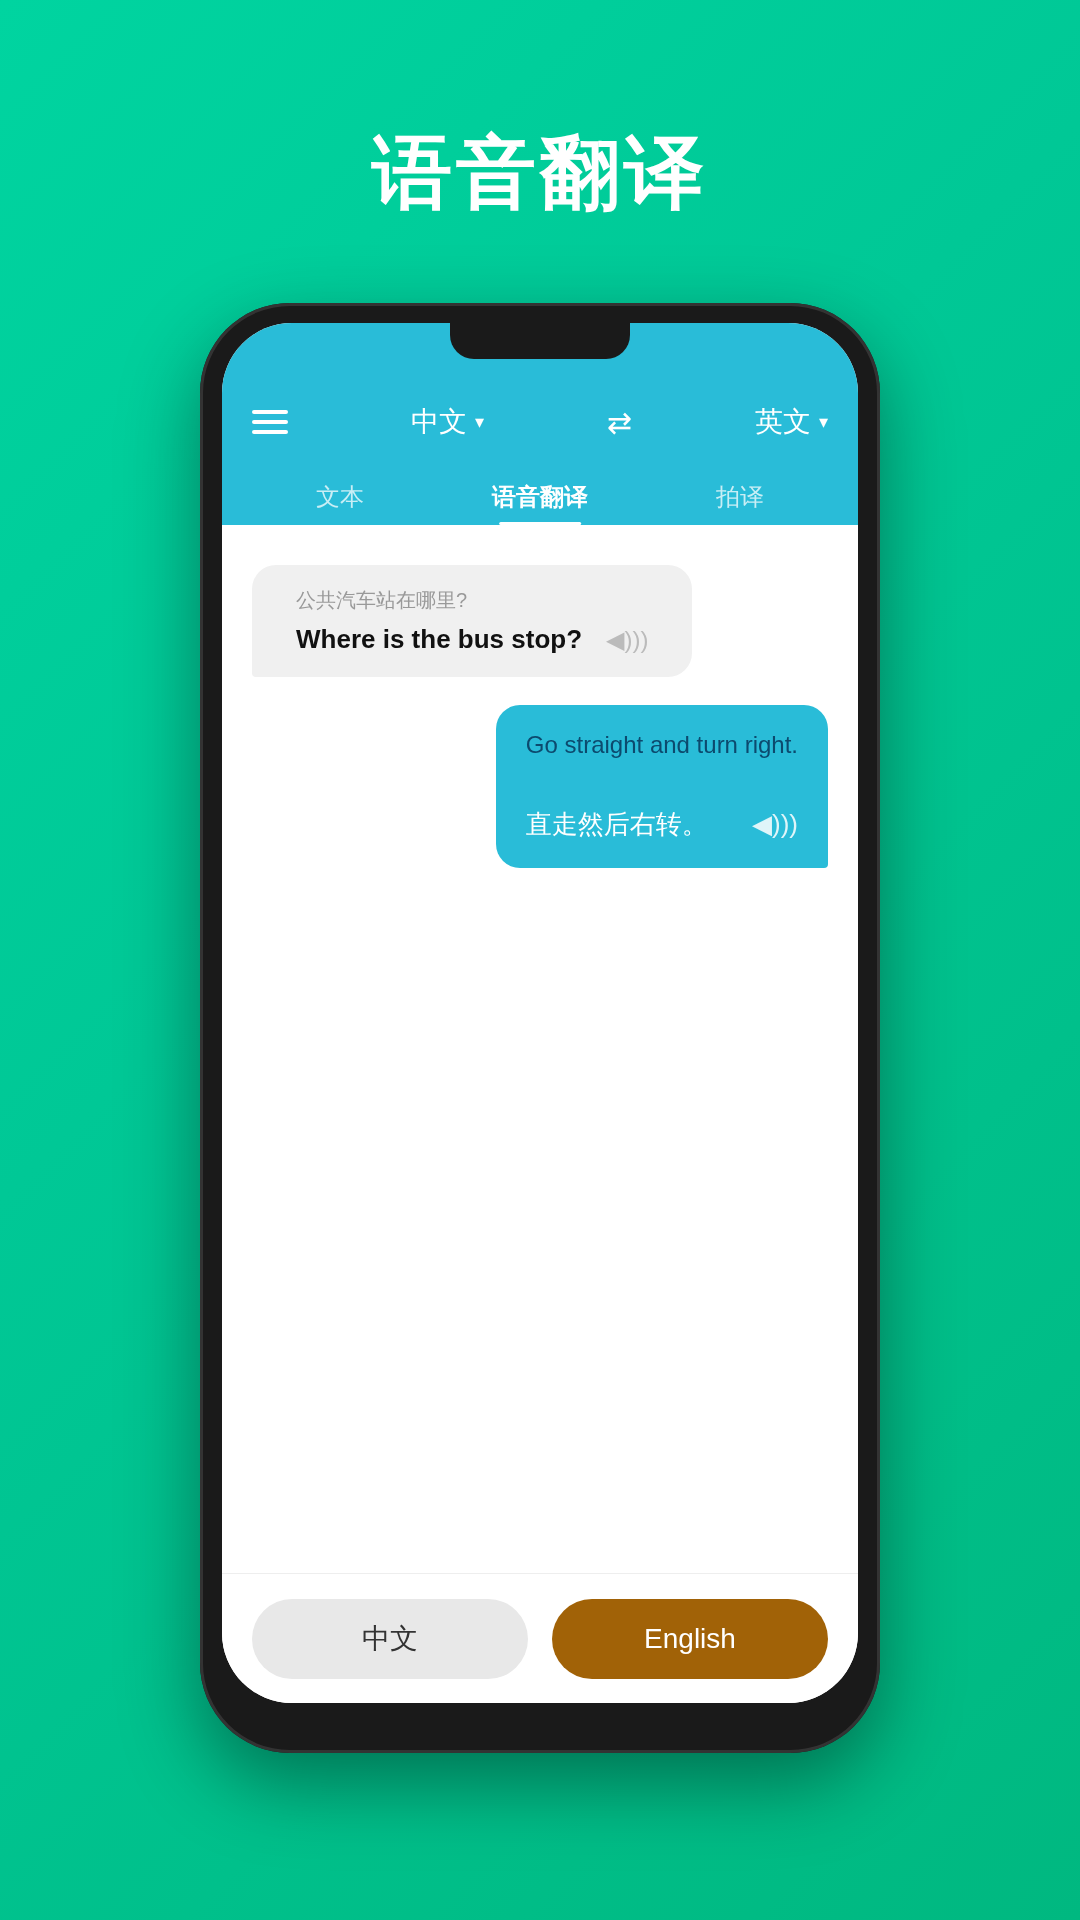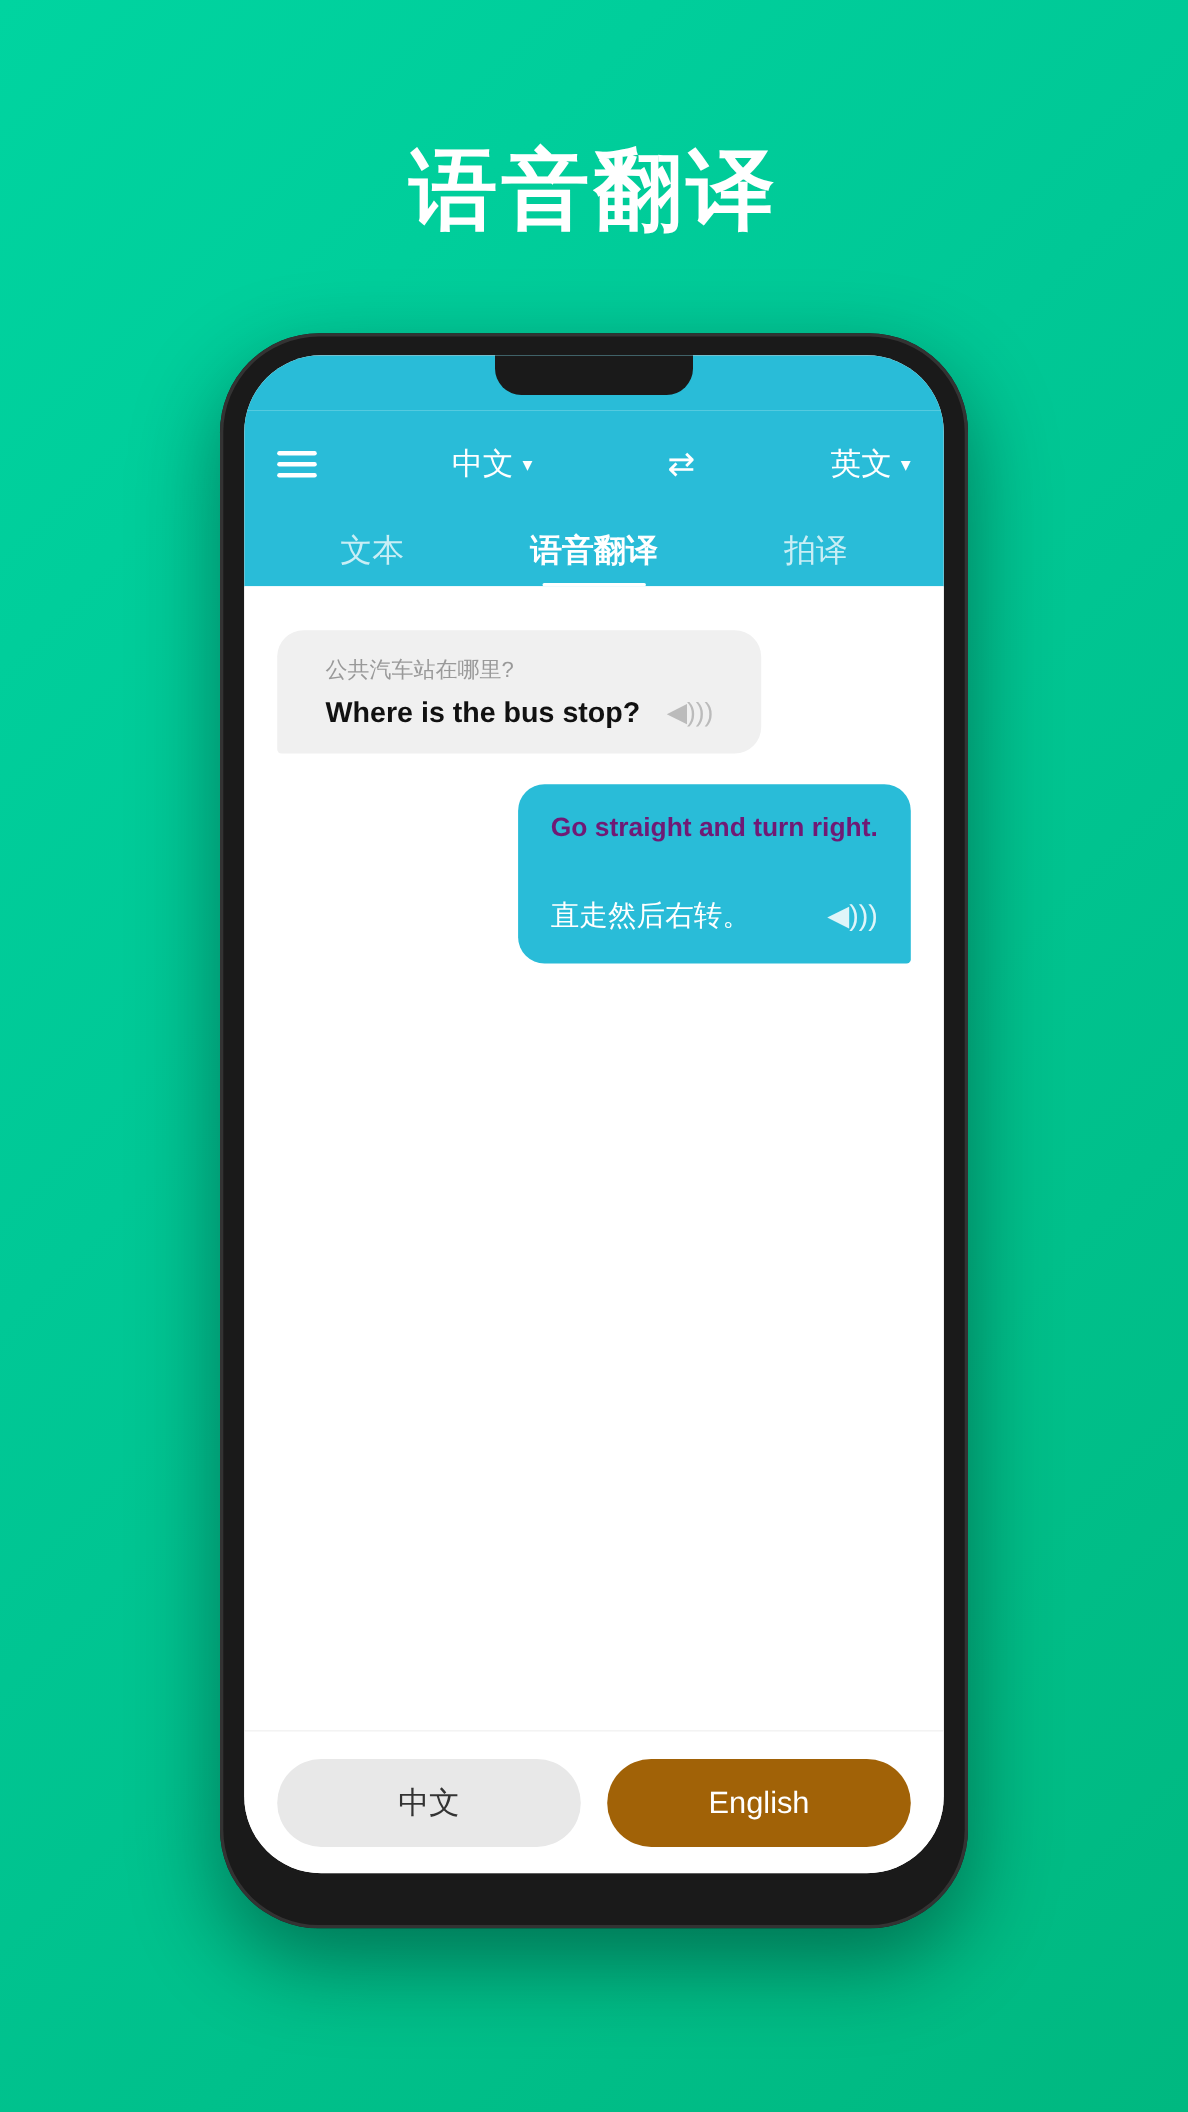--- a/index.html
+++ b/index.html
@@ -134,21 +134,21 @@
 
     
     .tabs {
       display: flex;
       justify-content: space-around;
       margin-top: 16px;
     }
 
     .tab {
       color: rgba(255,255,255,0.75);
-      font-size: 29px;
+      font-size: 24px;
       padding: 12px 20px;
       cursor: pointer;
       position: relative;
     }
 
     .tab.active {
       color: #fff;
       font-weight: 600;
     }
 
@@ -210,24 +210,23 @@
     
     .bubble-right {
       background: #29bcd8;
       border-radius: 24px 24px 4px 24px;
       padding: 26px 30px;
       max-width: 78%;
       align-self: flex-end;
     }
 
     .bubble-right-line1 {
-      color: #701a75;
+      color: #0c4a6e;
       font-size: 24px;
       margin-bottom: 10px;
-      font-weight: bold;
     }
 
     .bubble-right-bottom {
       display: flex;
       align-items: center;
       justify-content: space-between;
       gap: 30px;
       margin-top: 48px;
     }
 

